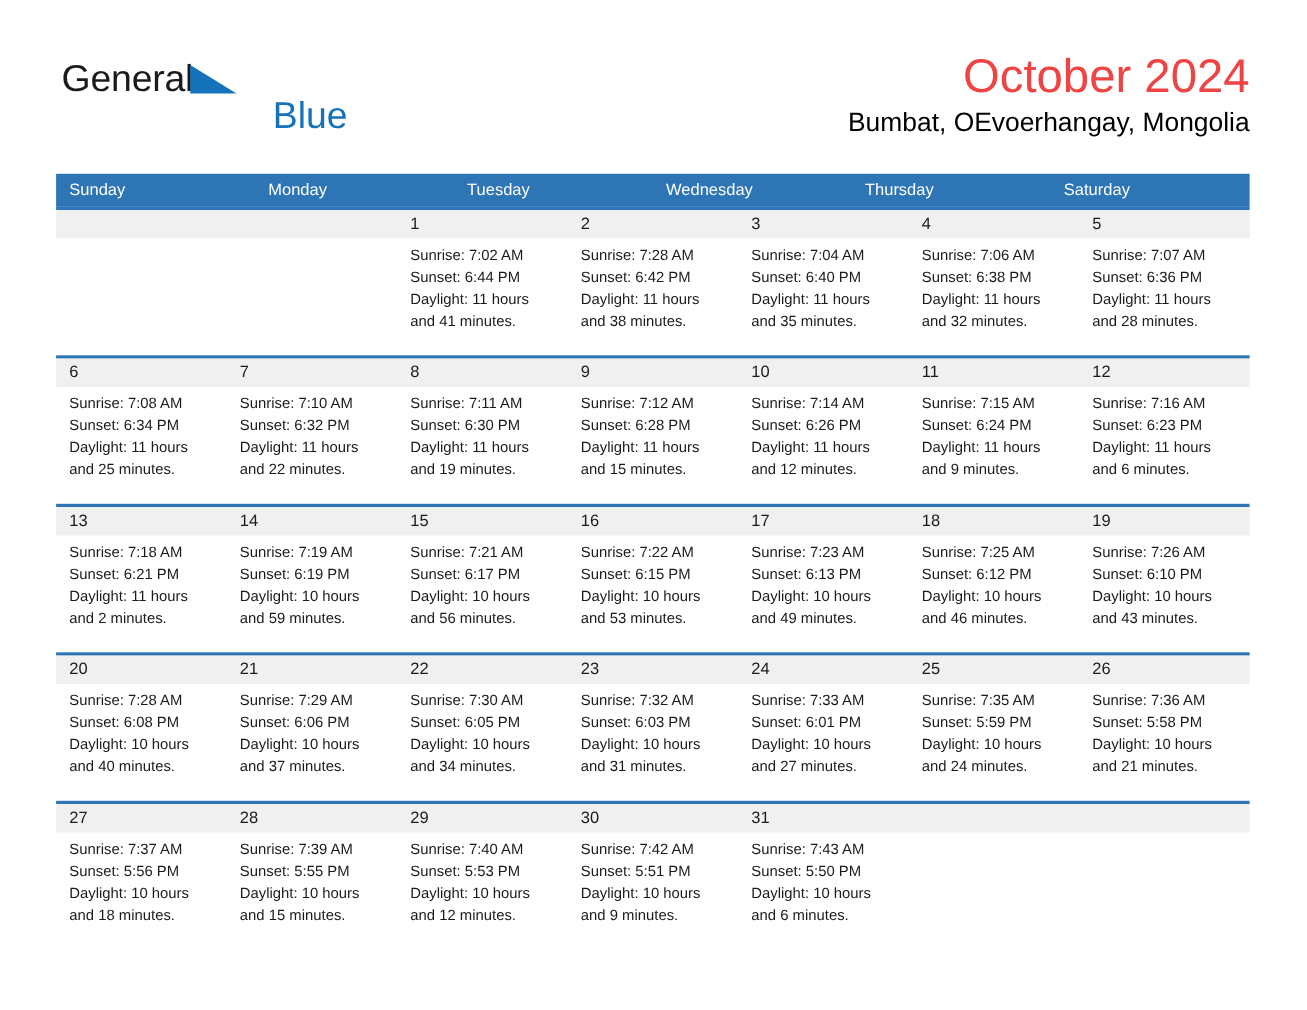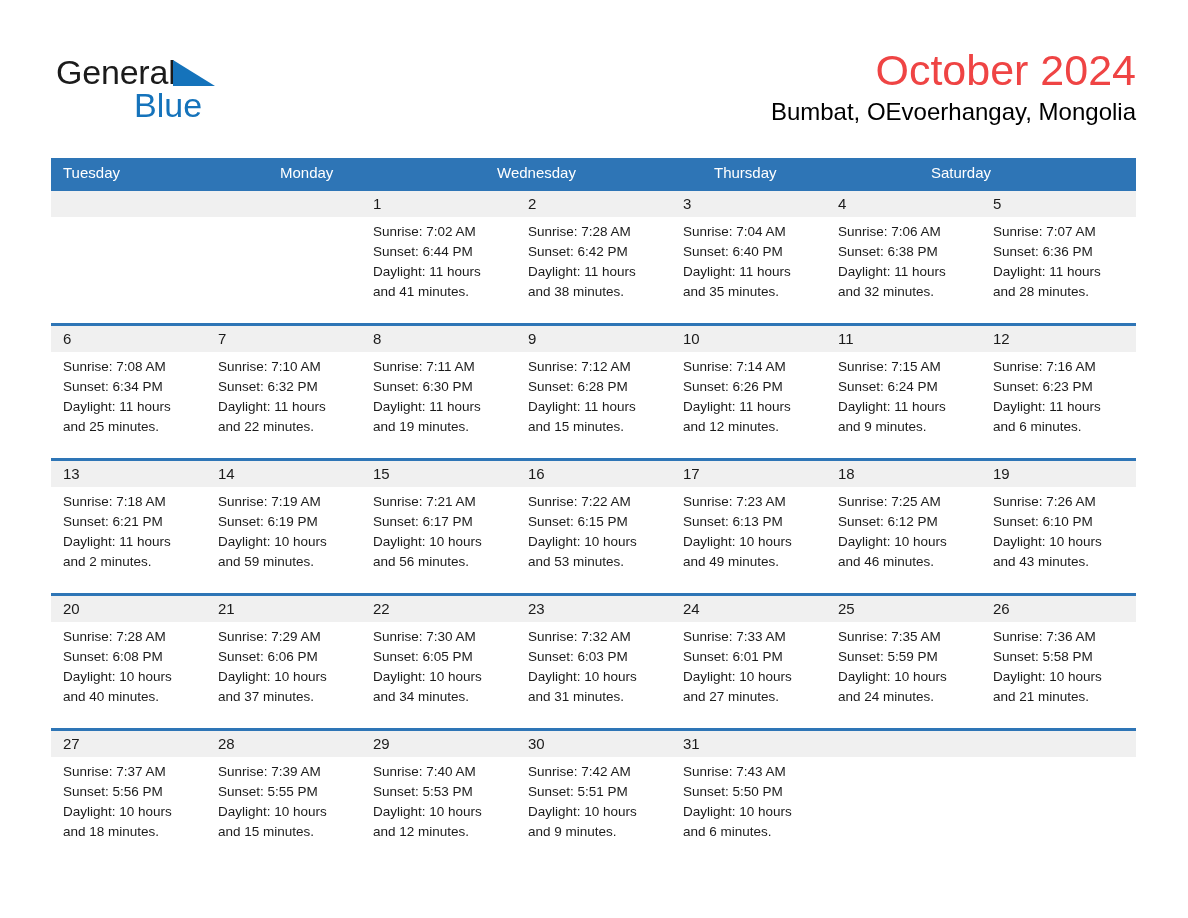--- a/index.html
+++ b/index.html
@@ -57,20 +57,21 @@
     border-left: 42px solid #1573bb;
     border-top: 26px solid transparent;
   }
   .logo-row2 {
     margin-top: -6px;
     margin-left: 78px;
     font-size: 34px;
     color: #1573bb;
     line-height: 38px;
     font-weight: 400;
+    text-align: right;
   }
 
   .title-block {
     position: absolute;
     right: 0;
     top: 0;
     text-align: right;
     width: 700px;
   }
   .cal-title {
@@ -167,22 +168,23 @@
     <div class="title-block">
       <div class="cal-title">October 2024</div>
       <div class="cal-subtitle">Bumbat, OEvoerhangay, Mongolia</div>
     </div>
 
   </div>
 
   <div class="calendar">
 
     <div class="dow-row">
+      <div class="dow-cell">Sunday</div>
+      <div class="dow-cell">Monday</div>
       <div class="dow-cell">Tuesday</div>
-      <div class="dow-cell">Monday</div>
       <div class="dow-cell">Wednesday</div>
       <div class="dow-cell">Thursday</div>
       <div class="dow-cell">Saturday</div>
     </div>
 
     <div class="week">
       <div class="week-numbers">
         <div class="num-cell"></div>
         <div class="num-cell"></div>
         <div class="num-cell">1</div>

